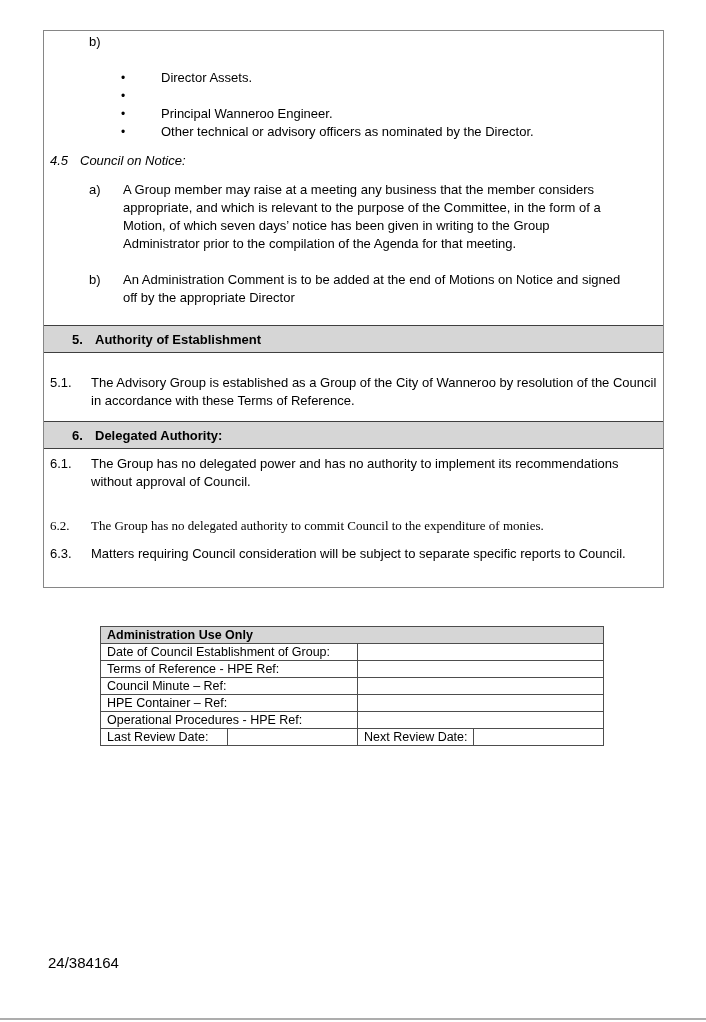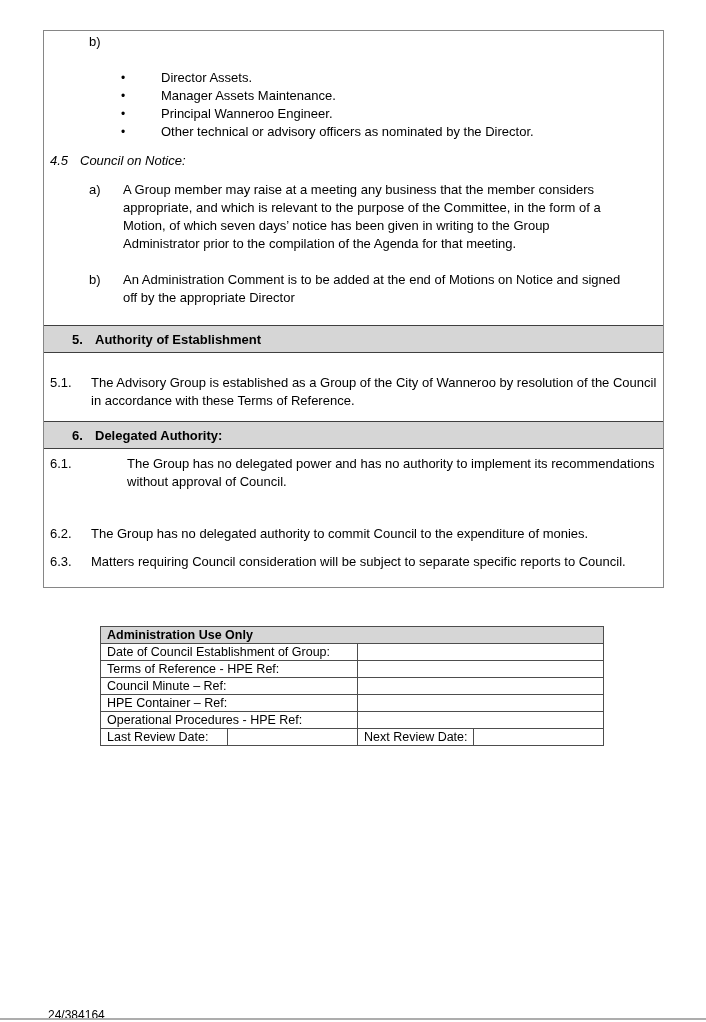--- a/index.html
+++ b/index.html
@@ -31,22 +31,22 @@
   .bullet-row { display:flex; padding-left:77px; }
   .bullet-glyph { flex:none; width:40px; font-size:12px; }
 
   .p-num { display:flex; padding-left:6px; }
   .p-num .lbl { flex:none; width:41px; }
   .p-num .txt { width:566px; }
   .clause-45 { margin-top:11px;font-style:italic; }
   .clause-45 .lbl { width:30px; }
   .indent-a { margin-top:11px; }
   .clause-51 { margin-top:21px; }
-  .clause-61 { margin-top:6px;gap:36px; }
-  .clause-62 { margin-top:34px; }
+  .clause-61 { margin-top:6px; }
+  .clause-62 { margin-top:26px;font-family:Liberation Serif, serif; }
   .clause-63 { margin-top:10px; }
 
   .band {
     display:flex;
     margin-top:18px;
     height:28px;
     background:#d6d6d6;
     border-top:1px solid #3f3f3f;
     border-bottom:1px solid #3f3f3f;
     padding-top:5px;
@@ -70,22 +70,22 @@
     line-height:15px;
     padding:0 6px;
     vertical-align:middle;
     overflow:hidden;
     white-space:nowrap;
   }
   table.admin td.hdr-cell { background:#d6d6d6; font-weight:bold; }
 
   
   .footer-ref {
-    position:absolute; left:48px; top:1008px;
-    font-size:12px; line-height:14px;
+    position:absolute; left:48px; top:956px;
+    font-size:15px; line-height:14px;
   }
   .footer-rule {
     position:absolute; left:0; top:1018px;
     width:706px; height:2px; background:#adadad;
   }
 </style>
 </head>
 <body>
 
 <div class="doc-box">
@@ -94,21 +94,20 @@
     <span class="lbl">b)</span>
   </div>
 
   <div class="bullets">
     <div class="bullet-row">
       <span class="bullet-glyph">•</span>
       <span>Director Assets.</span>
     </div>
     <div class="bullet-row">
       <span class="bullet-glyph">•</span>
-      <span>Manager Assets Maintenance.</span>
     </div>
     <div class="bullet-row">
       <span class="bullet-glyph">•</span>
       <span>Principal Wanneroo Engineer.</span>
     </div>
     <div class="bullet-row">
       <span class="bullet-glyph">•</span>
       <span>Other technical or advisory officers as nominated by the Director.</span>
     </div>
   </div>

